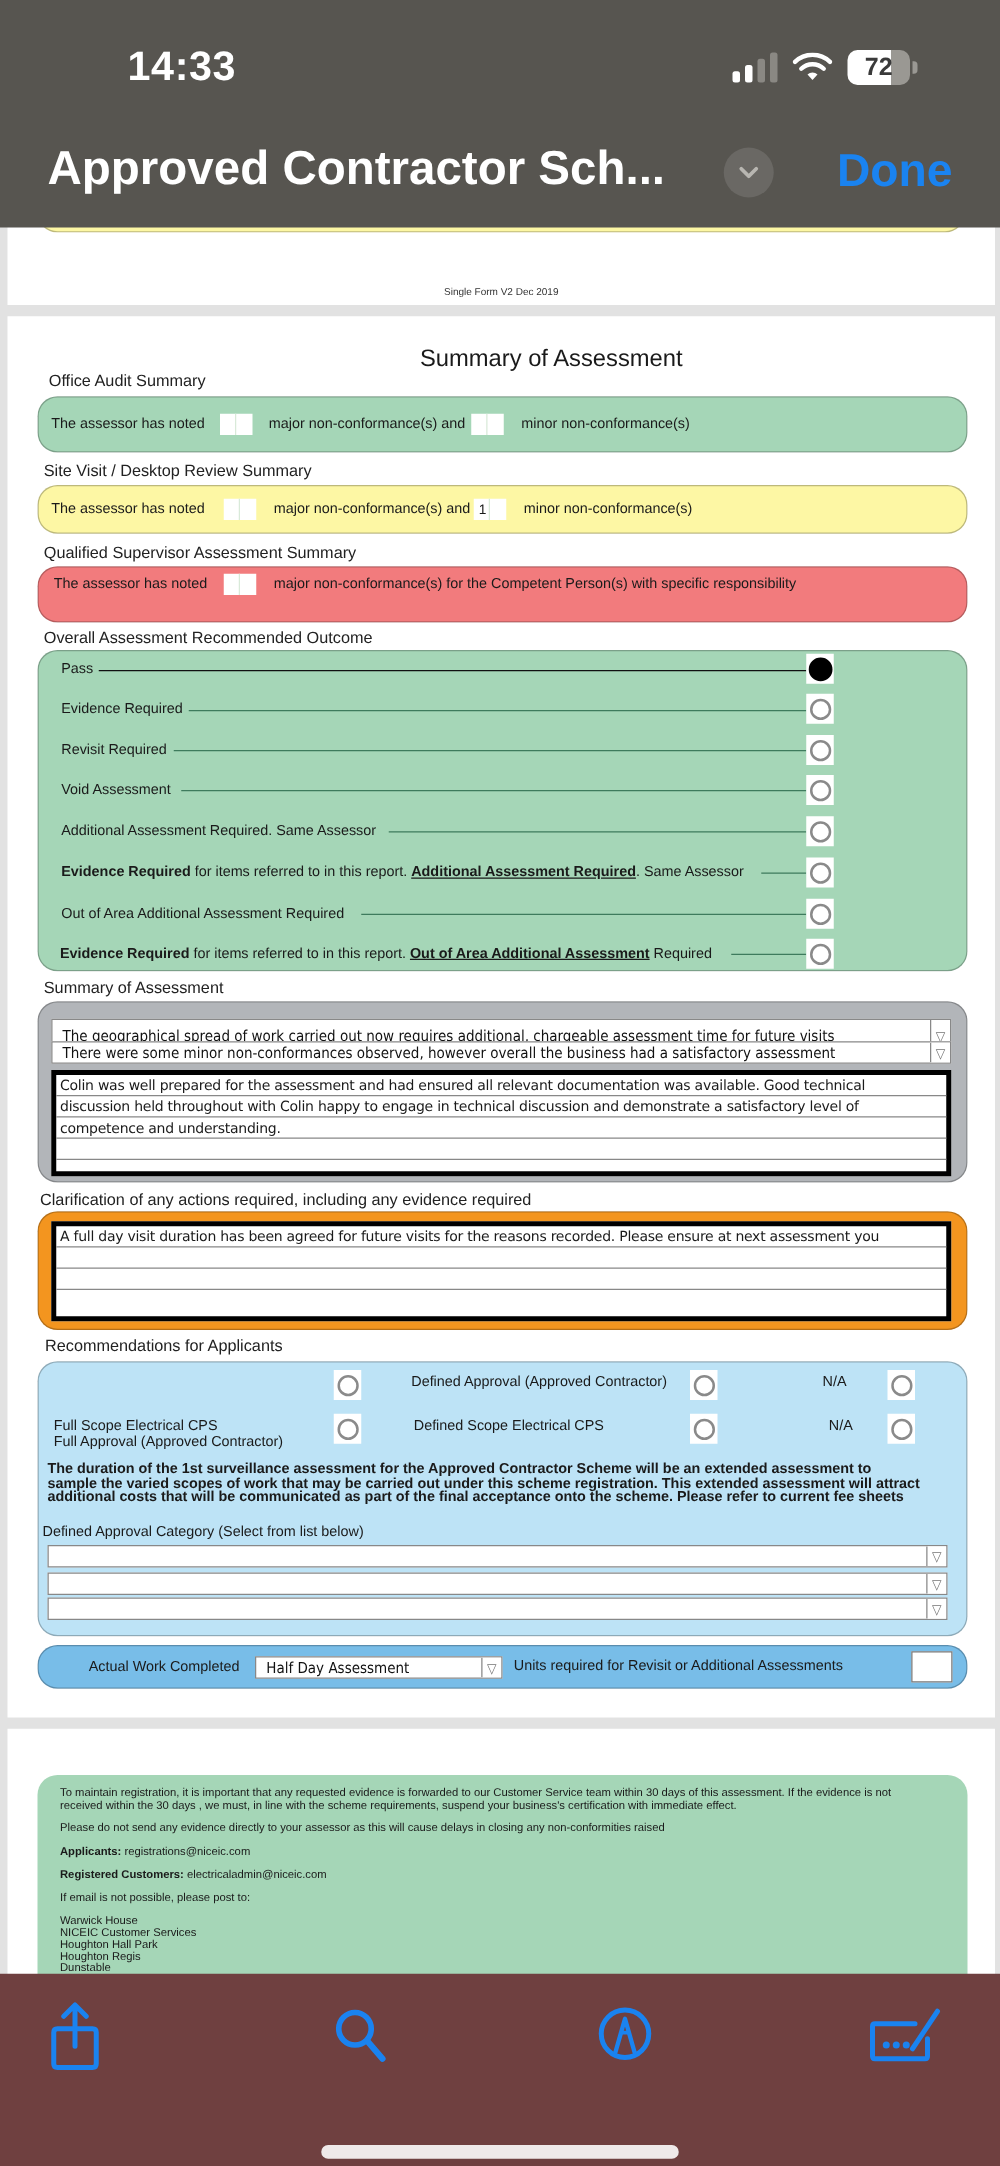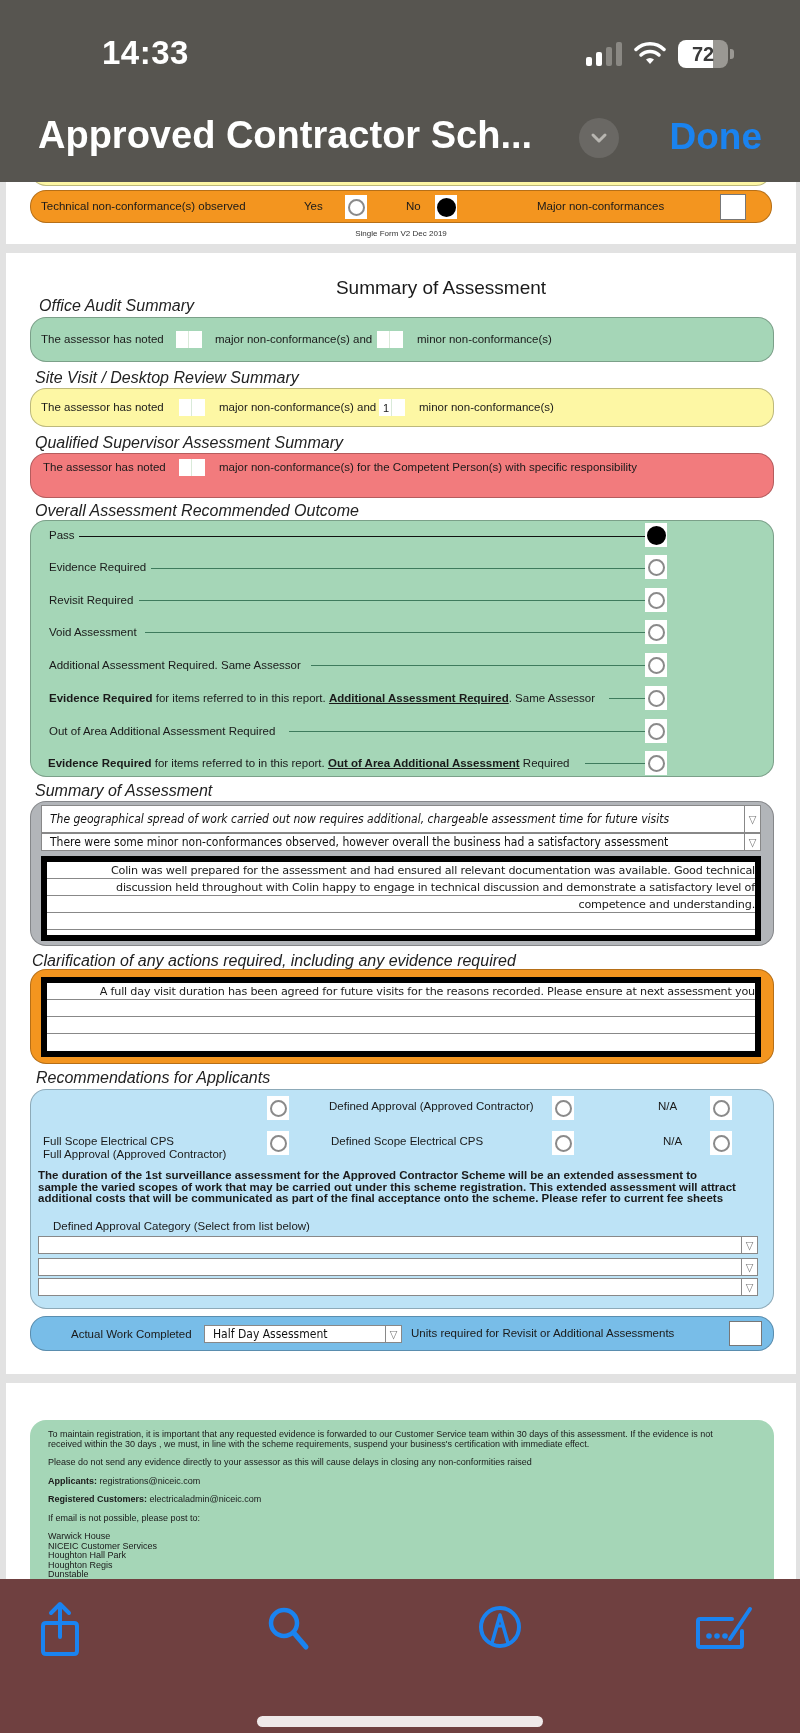--- a/index.html
+++ b/index.html
@@ -55,21 +55,21 @@
   }
   .page-a { top: 150px; height: 94px; }
   .page-b { top: 253px; height: 1121px; }
   .page-c { top: 1383px; height: 350px; }
 
   .band {
     position: absolute; border-radius: 16px; border: 1px solid rgba(0,0,0,0.25);
     font-size: 11.5px;
   }
   .abs { position: absolute; }
-  .label { font-size: 16px; color: #222; font-style: italic; }
+  .label { font-size: 13px; color: #222; }
 
   .radio {
     position: absolute; width: 22px; height: 24px; background: #fff;
     display: flex; align-items: center; justify-content: center;
   }
   .radio span {
     width: 17px; height: 17px; border-radius: 50%; border: 2px solid #8a8a8a; background: #fff;
   }
   .radio.on span { background: #000; border-color: #000; width: 19px; height: 19px; }
 
@@ -81,21 +81,21 @@
   .field {
     position: absolute; background: #fff; border: 1px solid #888;
     font-family: "DejaVu Sans Condensed", "DejaVu Sans", sans-serif; font-size: 12px;
     color: #111; padding-left: 8px; display: flex; align-items: center; white-space: nowrap; overflow: hidden;
   }
   .dd-arrow {
     position: absolute; right: 0; top: 0; width: 16px; height: 100%;
     border-left: 1px solid #888; color: #777; font-size: 11px;
     display: flex; align-items: center; justify-content: center; background: #fff;
   }
-  .lines-area { position: absolute; background: #fff; border: 6px solid #000000; text-align: right; }
+  .lines-area { position: absolute; background: #fff; border: 4px solid #000000; }
   .lines-area .ln {
     height: 17px; border-bottom: 1px solid #888; font-family: "DejaVu Sans", sans-serif;
     font-size: 11.2px; padding-left: 3px; white-space: nowrap; overflow: hidden; line-height: 17px; letter-spacing: -0.2px;
   }
   .lines-area .ln:last-child { border-bottom: none; }
 
   
   .toolbar {
     position: absolute; left: 0; top: 1579px; width: 800px; height: 154px;
     background: #6f4040; z-index: 10;
@@ -103,33 +103,20 @@
   .tb-icon { position: absolute; top: 22px; width: 56px; height: 56px; }
   .home-ind {
     position: absolute; left: 257px; top: 137px; width: 286px; height: 11px; border-radius: 6px; background: #efe9e9;
   }
 </style>
 </head>
 <body>
 
 <div class="page page-a">
   <div class="band" style="left:24px; top:0; width:742px; height:36px; background:#fdf7a4; border-radius:0 0 16px 16px; border-top:none;"></div>
-  <div class="band" style="left:24px; top:40px; width:742px; height:33px; background:#f3951f;">
-    <span class="abs" style="left:10px; top:9px; font-size:11.5px;">Technical non-conformance(s) observed</span>
-    <span class="abs" style="left:273px; top:9px; font-size:11.5px;">Yes</span>
-    <div class="radio" style="left:314px; top:4px;">
-        <span></span>
-      </div>
-    <span class="abs" style="left:375px; top:9px; font-size:11.5px;">No</span>
-    <div class="radio on" style="left:404px; top:4px;">
-        <span></span>
-      </div>
-    <span class="abs" style="left:506px; top:9px; font-size:11.5px;">Major non-conformances</span>
-    <div class="abs" style="left:689px; top:3px; width:26px; height:26px; background:#fff; border:1px solid #777;"></div>
-  </div>
   <div class="abs" style="left:0; top:79px; width:790px; text-align:center; font-size:8px; color:#333;">Single Form V2 Dec 2019</div>
 </div>
 
 <div class="page page-b">
   <div class="abs" style="left:0; top:24px; width:790px; text-align:center; font-size:19px; padding-left:80px;">Summary of Assessment</div>
 
   <div class="abs label" style="left:33px; top:44px;">Office Audit Summary</div>
   <div class="band" style="left:24px; top:64px; width:744px; height:45px; background:#a5d6b7;">
     <span class="abs" style="left:10px; top:15px;">The assessor has noted</span>
     <div class="small-box" style="left:145px; top:13px;">
@@ -211,21 +198,21 @@
 
     <span class="abs" style="left:17px; top:236px; white-space:nowrap;"><b>Evidence Required</b><span> for items referred to in this report. </span><b style="text-decoration:underline;">Out of Area Additional Assessment</b><span> Required</span></span>
     <div class="leader" style="left:554px; top:242px; width:60px;"></div>
     <div class="radio" style="left:614px; top:230px;">
         <span></span>
       </div>
   </div>
 
   <div class="abs label" style="left:29px; top:529px;">Summary of Assessment</div>
   <div class="band" style="left:24px; top:548px; width:744px; height:145px; background:#b2b5b9;">
-    <div class="field" style="left:10px; top:3px; width:720px; height:28px;font-style:italic;">
+    <div class="field" style="left:10px; top:13px; width:720px; height:28px;">
       <span>The geographical spread of work carried out now requires additional, chargeable assessment time for future visits</span>
       <div class="dd-arrow">▽</div>
     </div>
     <div class="field" style="left:10px; top:31px; width:720px; height:18px;">
       <span>There were some minor non-conformances observed, however overall the business had a satisfactory assessment</span>
       <div class="dd-arrow">▽</div>
     </div>
     <div class="lines-area" style="left:10px; top:54px; width:720px; height:85px;">
       <div class="ln">Colin was well prepared for the assessment and had ensured all relevant documentation was available. Good technical</div>
       <div class="ln">discussion held throughout with Colin happy to engage in technical discussion and demonstrate a satisfactory level of</div>
@@ -268,21 +255,21 @@
     <div class="radio" style="left:521px; top:41px;">
         <span></span>
       </div>
     <span class="abs" style="left:632px; top:45px;">N/A</span>
     <div class="radio" style="left:679px; top:41px;">
         <span></span>
       </div>
 
     <div class="abs" style="left:7px; top:80px; width:700px; font-size:11.5px; font-weight:bold; line-height:11.5px;">The duration of the 1st surveillance assessment for the Approved Contractor Scheme will be an extended assessment to sample the varied scopes of work that may be carried out under this scheme registration. This extended assessment will attract additional costs that will be communicated as part of the final acceptance onto the scheme. Please refer to current fee sheets</div>
 
-    <span class="abs" style="left:22px; top:130px; font-size:11.5px;">Defined Approval Category (Select from list below)</span>
+    <span class="abs" style="left:3px; top:130px; font-size:11.5px;">Defined Approval Category (Select from list below)</span>
     <div class="field" style="left:7px; top:146px; width:720px; height:18px;">
         <span></span>
         <div class="dd-arrow">▽</div>
       </div>
     <div class="field" style="left:7px; top:168px; width:720px; height:18px;">
         <span></span>
         <div class="dd-arrow">▽</div>
       </div>
     <div class="field" style="left:7px; top:188px; width:720px; height:18px;">
         <span></span>

